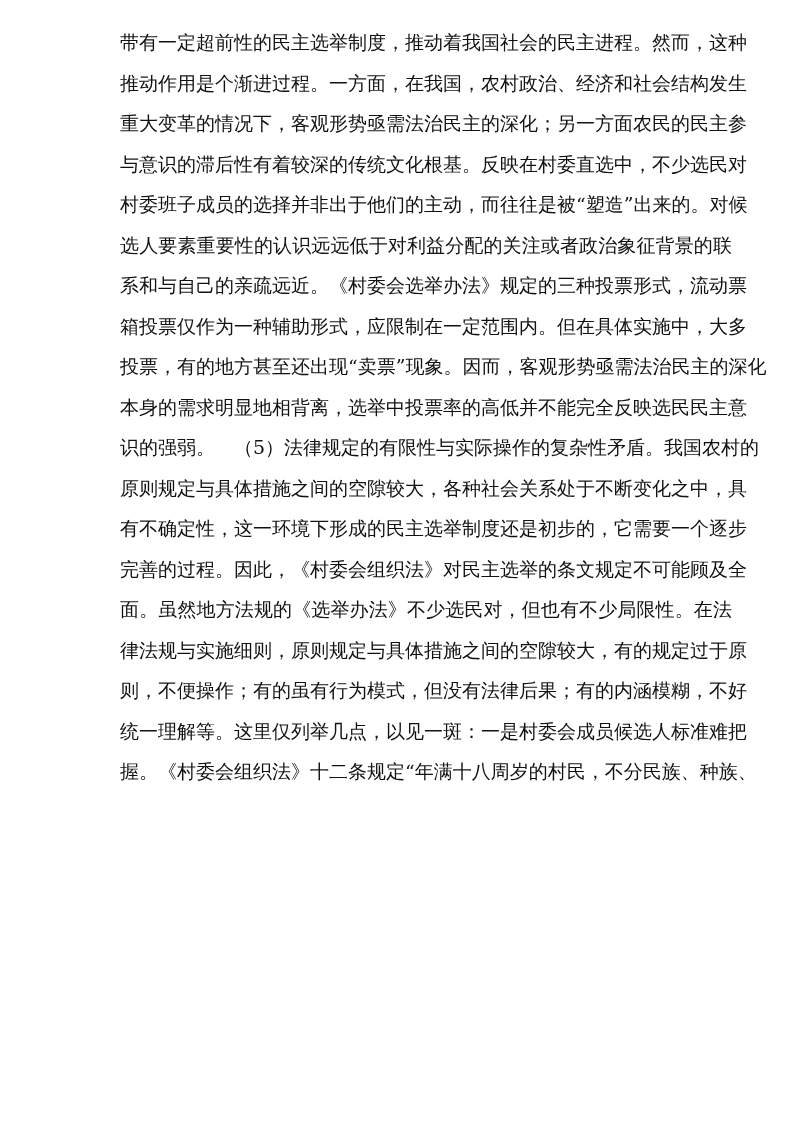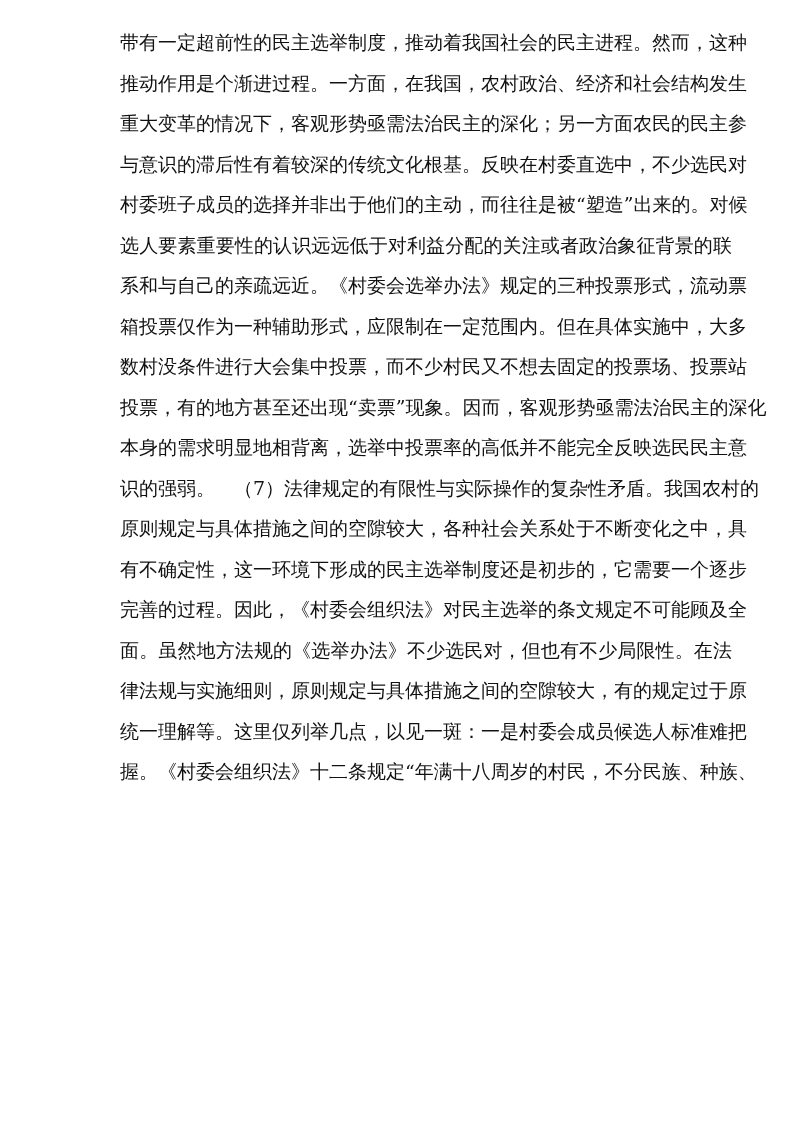--- a/index.html
+++ b/index.html
@@ -51,25 +51,25 @@
 <div class="page">
   <div class="body-text">
     <span class="line">带有一定超前性的民主选举制度，推动着我国社会的民主进程。然而，这种</span>
     <span class="line">推动作用是个渐进过程。一方面，在我国，农村政治、经济和社会结构发生</span>
     <span class="line">重大变革的情况下，客观形势亟需法治民主的深化；另一方面农民的民主参</span>
     <span class="line">与意识的滞后性有着较深的传统文化根基。反映在村委直选中，不少选民对</span>
     <span class="line">村委班子成员的选择并非出于他们的主动，而往往是被“塑造”出来的。对候</span>
     <span class="line">选人要素重要性的认识远远低于对利益分配的关注或者政治象征背景的联</span>
     <span class="line">系和与自己的亲疏远近。《村委会选举办法》规定的三种投票形式，流动票</span>
     <span class="line">箱投票仅作为一种辅助形式，应限制在一定范围内。但在具体实施中，大多</span>
-    <span class="line">数村没条件进行大会集中投票，而不少村民又不想去固定的投票场、投票站</span>
     <span class="line">投票，有的地方甚至还出现“卖票”现象。因而，客观形势亟需法治民主的深化</span>
     <span class="line">本身的需求明显地相背离，选举中投票率的高低并不能完全反映选民民主意</span>
-    <span class="line">识的强弱。　（7）法律规定的有限性与实际操作的复杂性矛盾。我国农村的</span>
+    <span class="line">识的强弱。　（5）法律规定的有限性与实际操作的复杂性矛盾。我国农村的</span>
     <span class="line">原则规定与具体措施之间的空隙较大，各种社会关系处于不断变化之中，具</span>
     <span class="line">有不确定性，这一环境下形成的民主选举制度还是初步的，它需要一个逐步</span>
     <span class="line">完善的过程。因此，《村委会组织法》对民主选举的条文规定不可能顾及全</span>
     <span class="line">面。虽然地方法规的《选举办法》不少选民对，但也有不少局限性。在法</span>
     <span class="line">律法规与实施细则，原则规定与具体措施之间的空隙较大，有的规定过于原</span>
+    <span class="line">则，不便操作；有的虽有行为模式，但没有法律后果；有的内涵模糊，不好</span>
     <span class="line">统一理解等。这里仅列举几点，以见一斑：一是村委会成员候选人标准难把</span>
     <span class="line last">握。《村委会组织法》十二条规定“年满十八周岁的村民，不分民族、种族、</span>
   </div>
 </div>
 
 </body></html>

